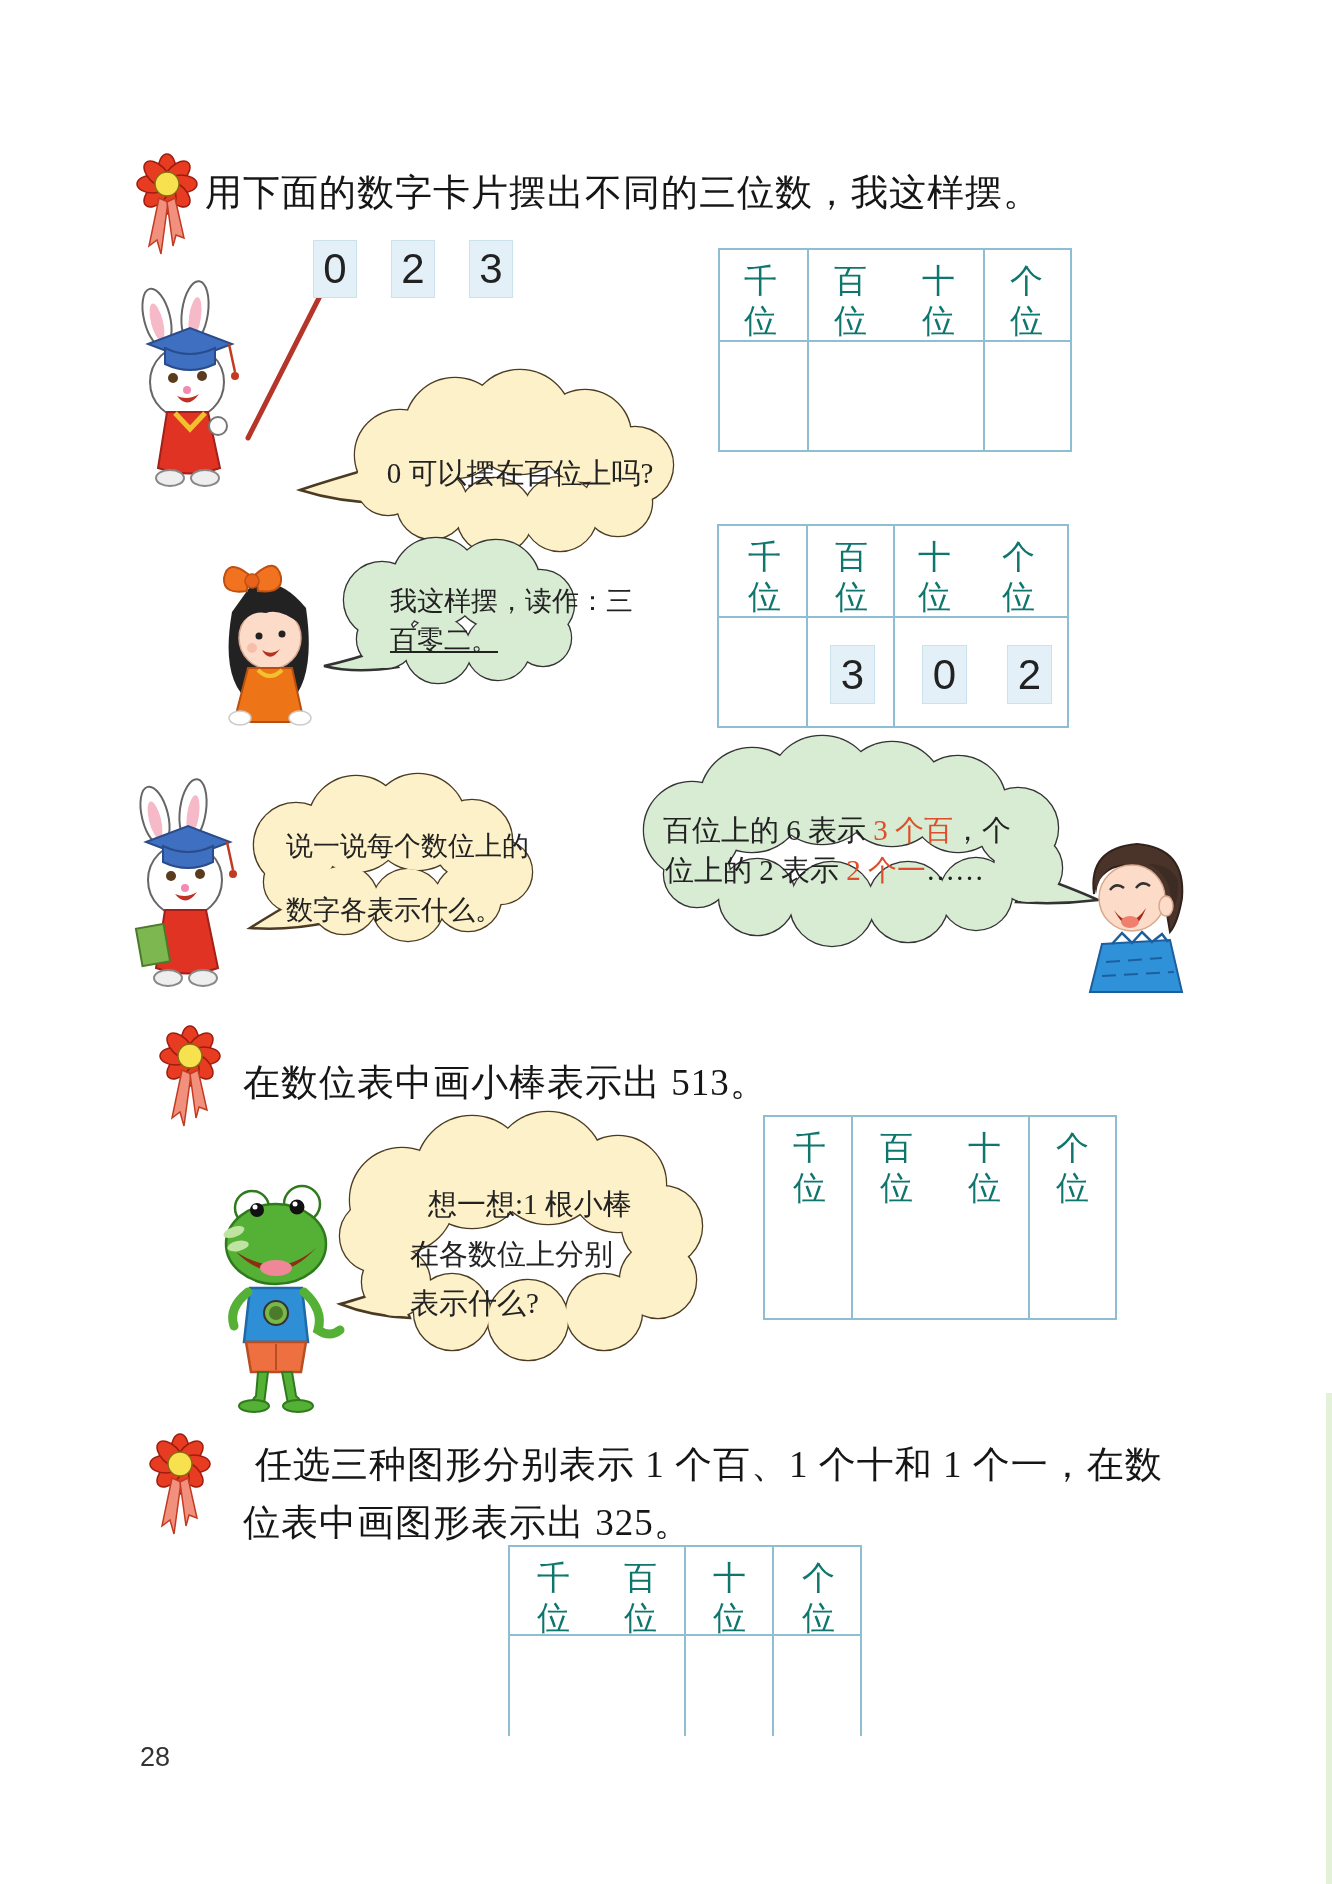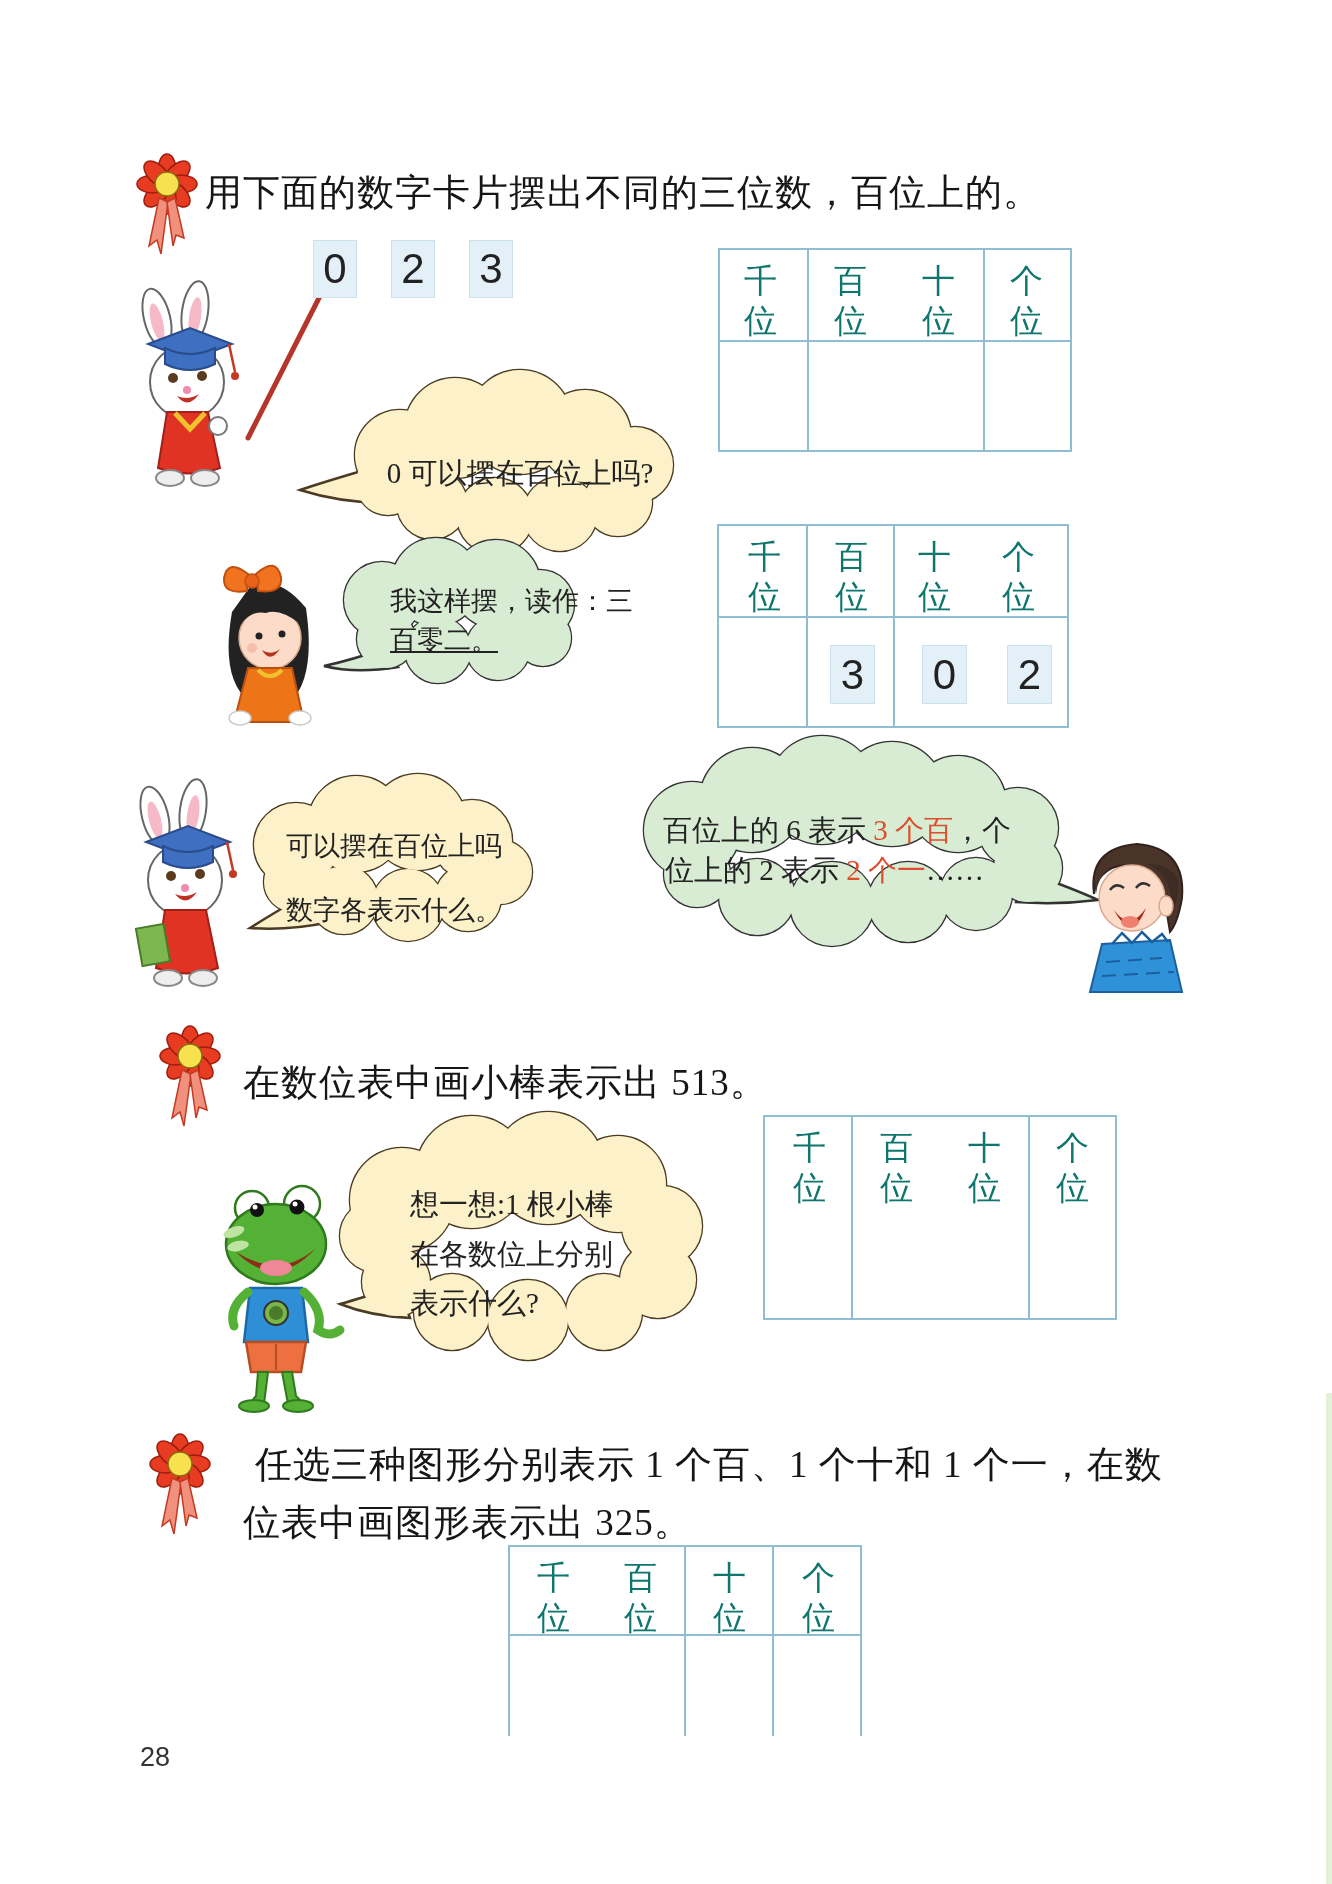--- a/index.html
+++ b/index.html
@@ -245,21 +245,21 @@
 
     <g>
       <use href="#cloud5" stroke="#4a3b22" stroke-width="2.5"></use>
       <path d="M398,1286 Q362,1298 340,1304 Q370,1316 410,1318 Z" fill="#fdf1c9" stroke="#4a3b22" stroke-width="2.5"></path>
       <use href="#cloud5"></use>
     </g>
 
     <rect x="1326" y="1393" width="6" height="491" fill="#e2f1d8"></rect>
   </svg>
 
-  <div class="abs title" style="left:205px;top:168px;">用下面的数字卡片摆出不同的三位数，百位上的。</div>
+  <div class="abs title" style="left:205px;top:168px;">用下面的数字卡片摆出不同的三位数，我这样摆。</div>
 
   <div class="card" style="left:313px;top:240px;width:42px;height:56px;">0</div>
   <div class="card" style="left:391px;top:240px;width:42px;height:56px;">2</div>
   <div class="card" style="left:469px;top:240px;width:42px;height:56px;">3</div>
 
   <div class="pvt" id="table1" style="left:718px;top:248px;width:354px;height:204px;">
     <div class="vline" style="left:87px;"></div>
     <div class="vline" style="left:263px;"></div>
     <div class="hline" style="top:90px;"></div>
     <div class="lbl" style="left:22px;">千位</div>
@@ -279,33 +279,33 @@
     <div class="hline" style="top:90px;"></div>
     <div class="lbl" style="left:27px;">千位</div>
     <div class="lbl" style="left:114px;">百位</div>
     <div class="lbl" style="left:197px;">十位</div>
     <div class="lbl" style="left:281px;">个位</div>
   </div>
   <div class="card" style="left:830px;top:645px;width:43px;height:57px;">3</div>
   <div class="card" style="left:922px;top:645px;width:43px;height:57px;">0</div>
   <div class="card" style="left:1007px;top:645px;width:43px;height:57px;">2</div>
 
-  <div class="abs btxt small" style="left:286px;top:828px;">可以摆在百位上吗</div>
+  <div class="abs btxt small" style="left:286px;top:828px;">说一说每个数位上的</div>
   <div class="abs btxt small" style="left:286px;top:872px;margin-top:20px;">数字各表示什么。</div>
 
   <div class="abs btxt" style="left:663px;top:811px;">
     <span>百位上的 6 表示 </span><span class="c-red">3 个百</span><span>，个</span>
   </div>
   <div class="abs btxt" style="left:665px;top:851px;">
     <span>位上的 2 表示 </span><span class="c-red">2 个一</span><span>……</span>
   </div>
 
   <div class="abs title" style="left:243px;top:1058px;">在数位表中画小棒表示出 513。</div>
 
-  <div class="abs btxt" style="left:410px;top:1185px;text-align:center;">想一想:1 根小棒</div>
+  <div class="abs btxt" style="left:428px;top:1185px;text-align:center;">想一想:1 根小棒</div>
   <div class="abs btxt" style="left:410px;top:1235px;">在各数位上分别</div>
   <div class="abs btxt" style="left:410px;top:1284px;">表示什么?</div>
 
   <div class="pvt" id="table3" style="left:763px;top:1115px;width:354px;height:205px;">
     <div class="vline" style="left:86px;"></div>
     <div class="vline" style="left:263px;"></div>
     <div class="lbl" style="left:26px;">千位</div>
     <div class="lbl" style="left:113px;">百位</div>
     <div class="lbl" style="left:201px;">十位</div>
     <div class="lbl" style="left:289px;">个位</div>

